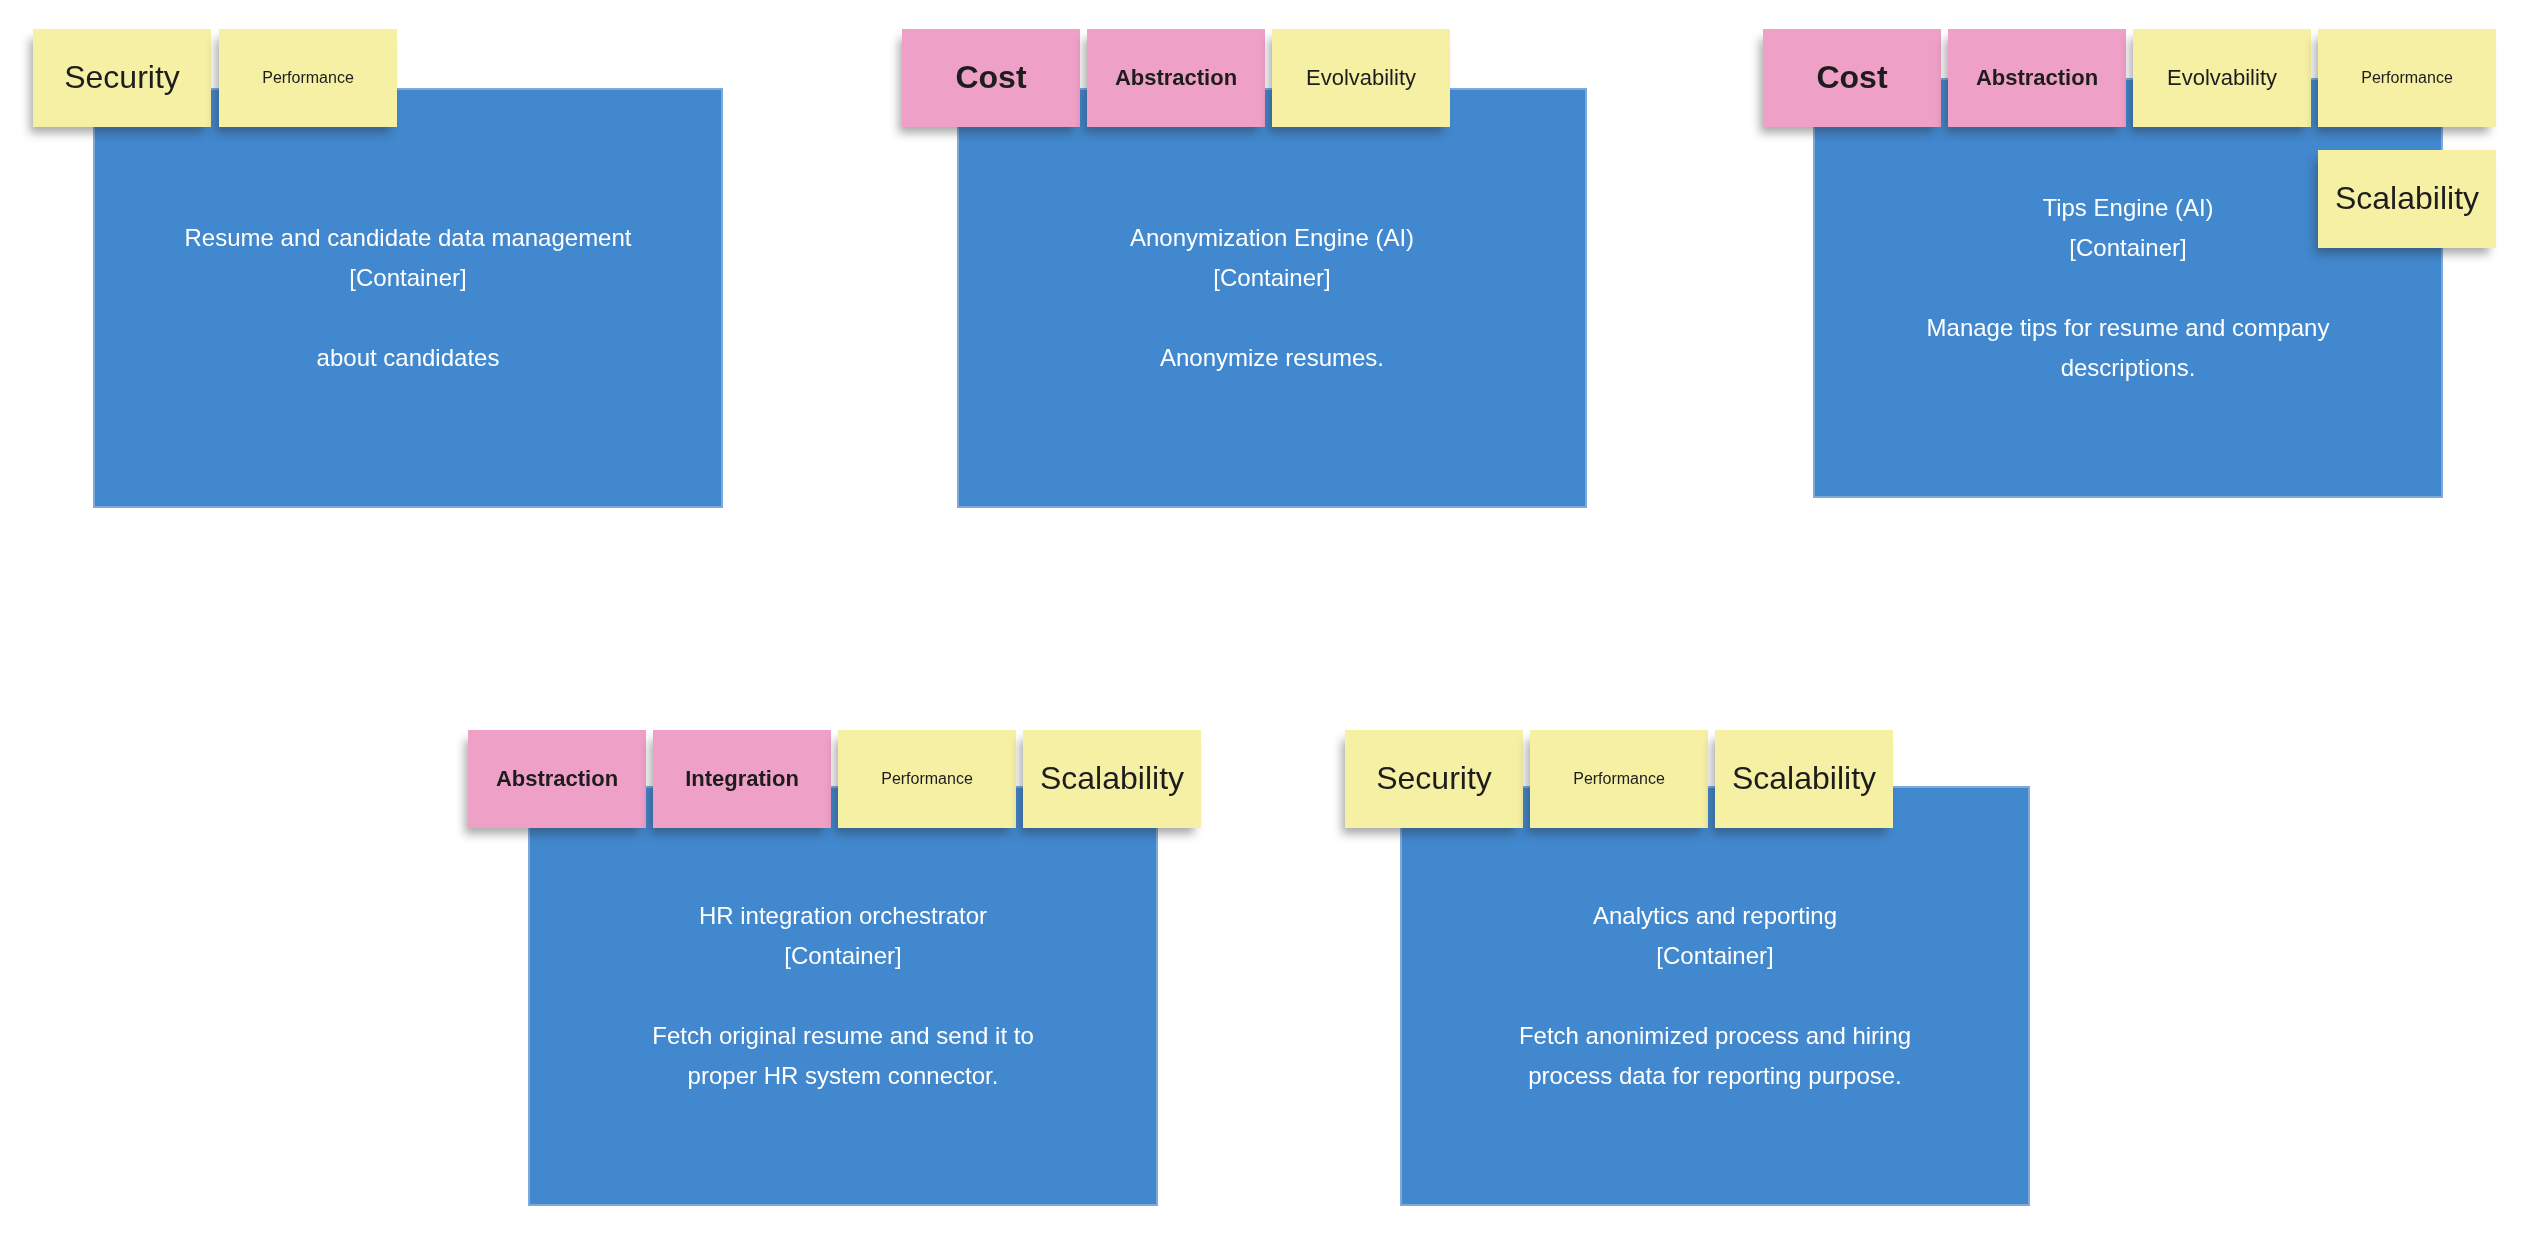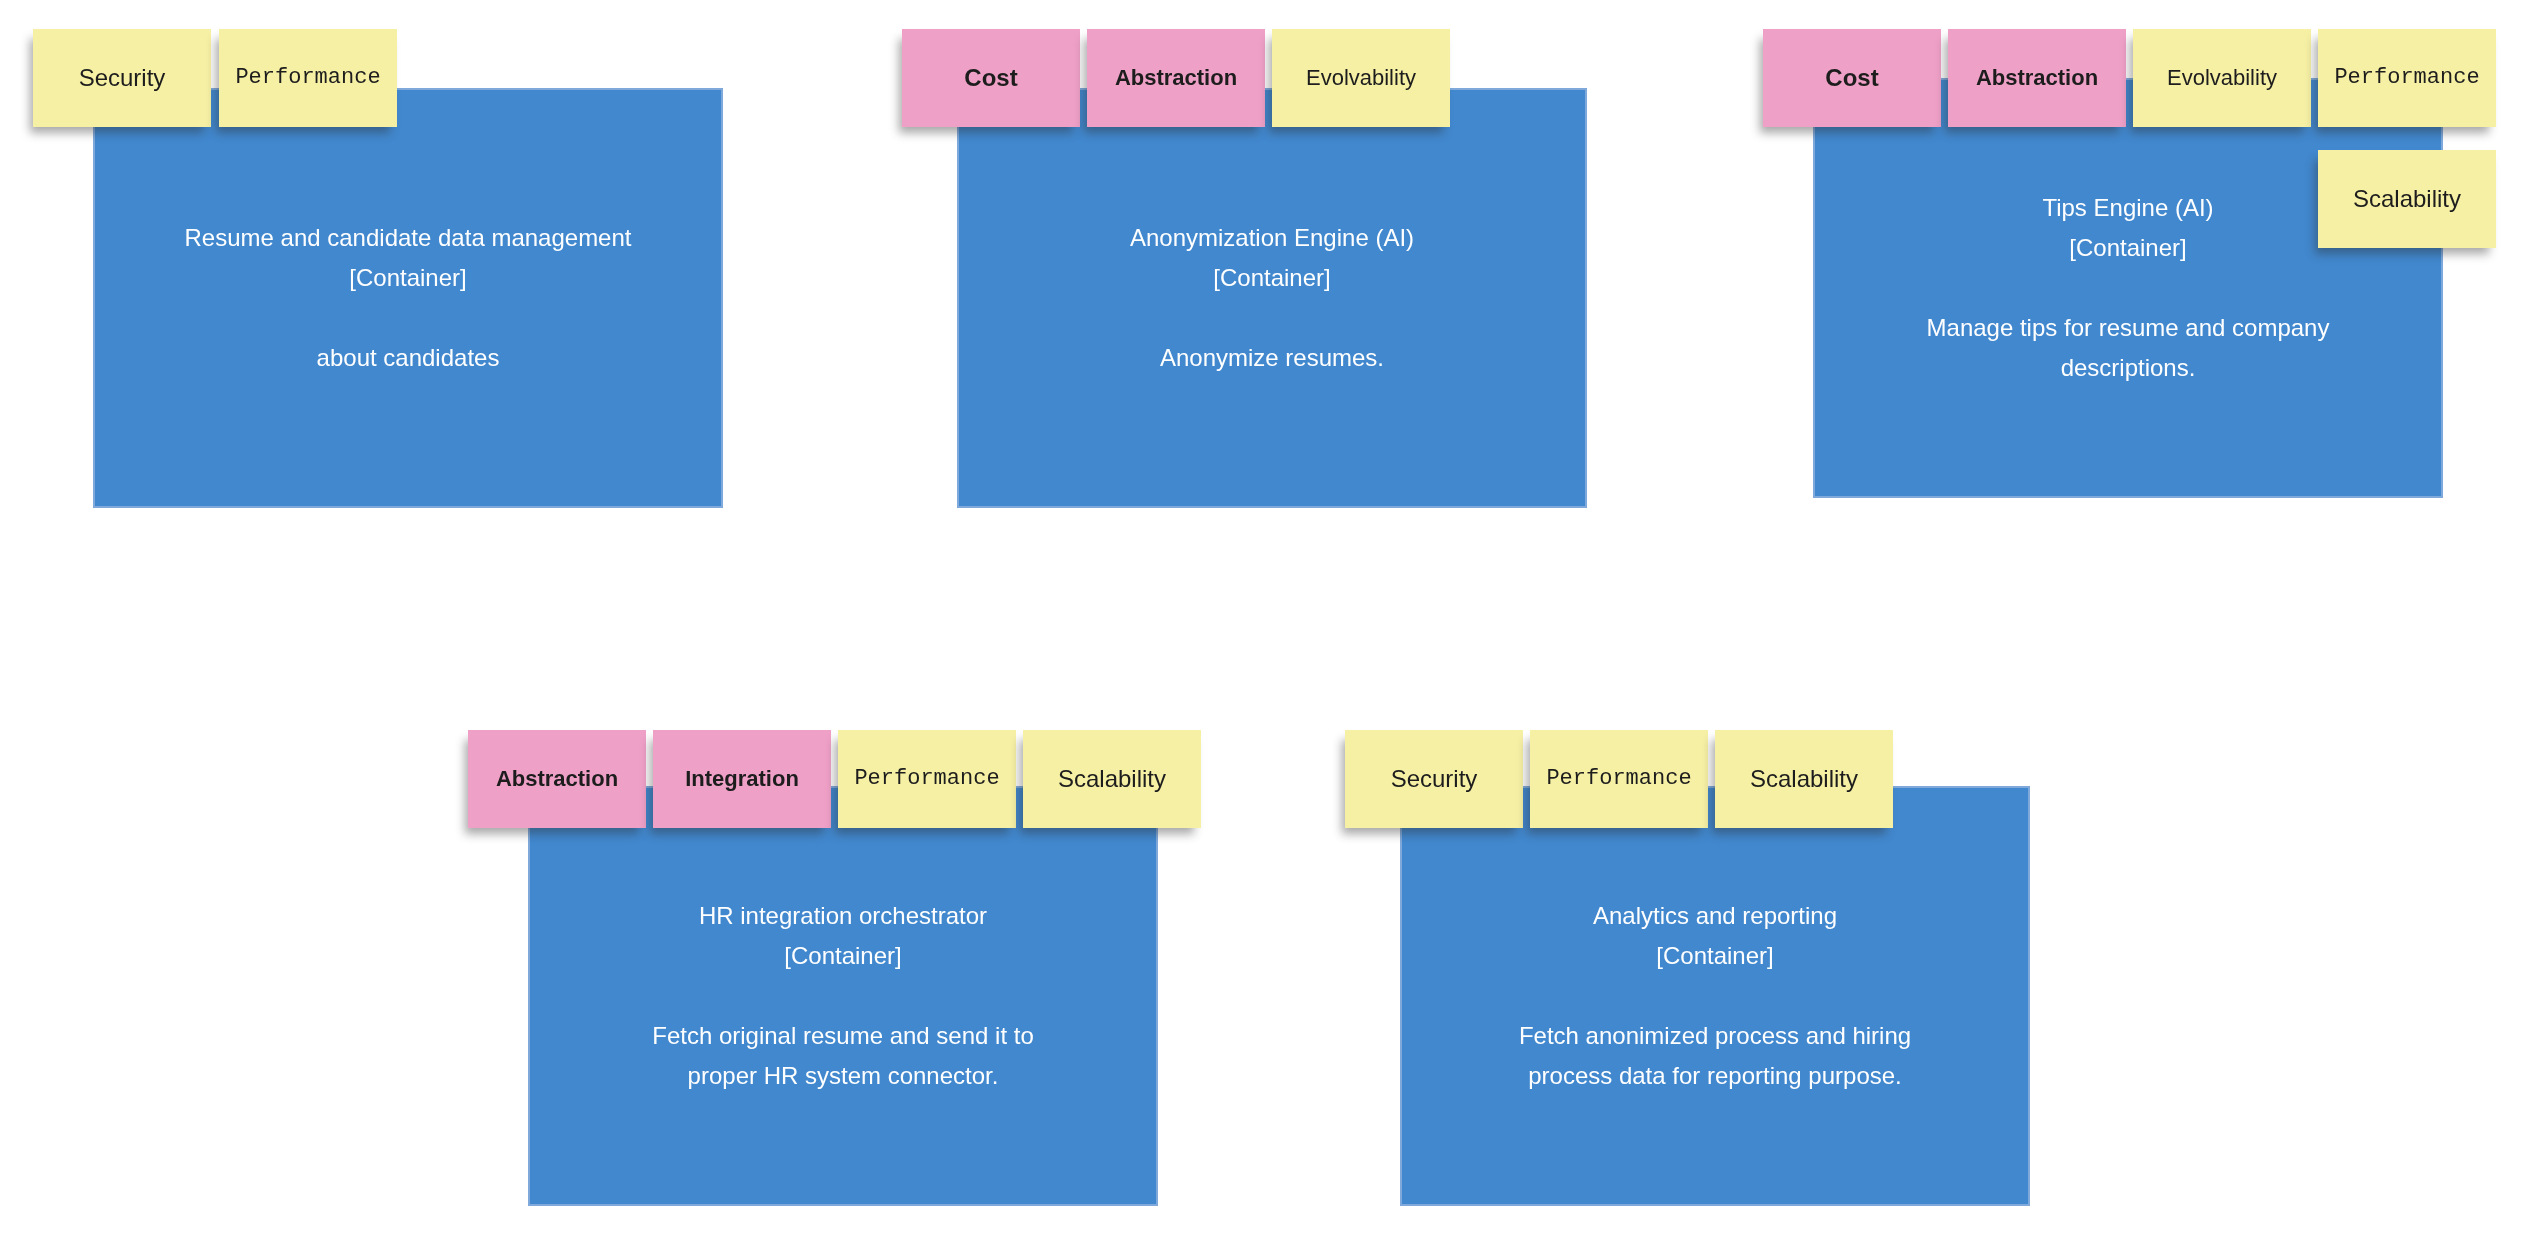--- a/index.html
+++ b/index.html
@@ -32,23 +32,23 @@
     width:178px;height:98px;
     display:flex;justify-content:center;align-items:center;
     text-align:center;
     color:var(--note-text,#1d1d1d);
     box-shadow:-5px 8px 9px -2px rgba(40,40,40,0.40);
     white-space:nowrap;
     line-height:1.1;
   }
   .note[data-color="yellow"]{background:var(--note-yellow,#f6f0a5);}
   .note[data-color="pink"]{background:var(--note-pink,#efa0c7);font-weight:bold;}
-  .note[data-size="lg"]{font-size:24px;text-align:center;}
+  .note[data-size="lg"]{font-size:32px;text-align:center;}
   .note[data-size="md"]{font-size:22px;}
-  .note[data-size="sm"]{font-size:22px;font-family:Liberation Mono, monospace;}
+  .note[data-size="sm"]{font-size:16px;}
 </style>
 </head>
 <body>
 
 <div class="canvas">
 
   <div class="cbox" style="left:93px;top:88px">
     <div class="title">Resume and candidate data management</div>
     <div class="subtitle">[Container]</div>
     <div class="spacer"></div>

